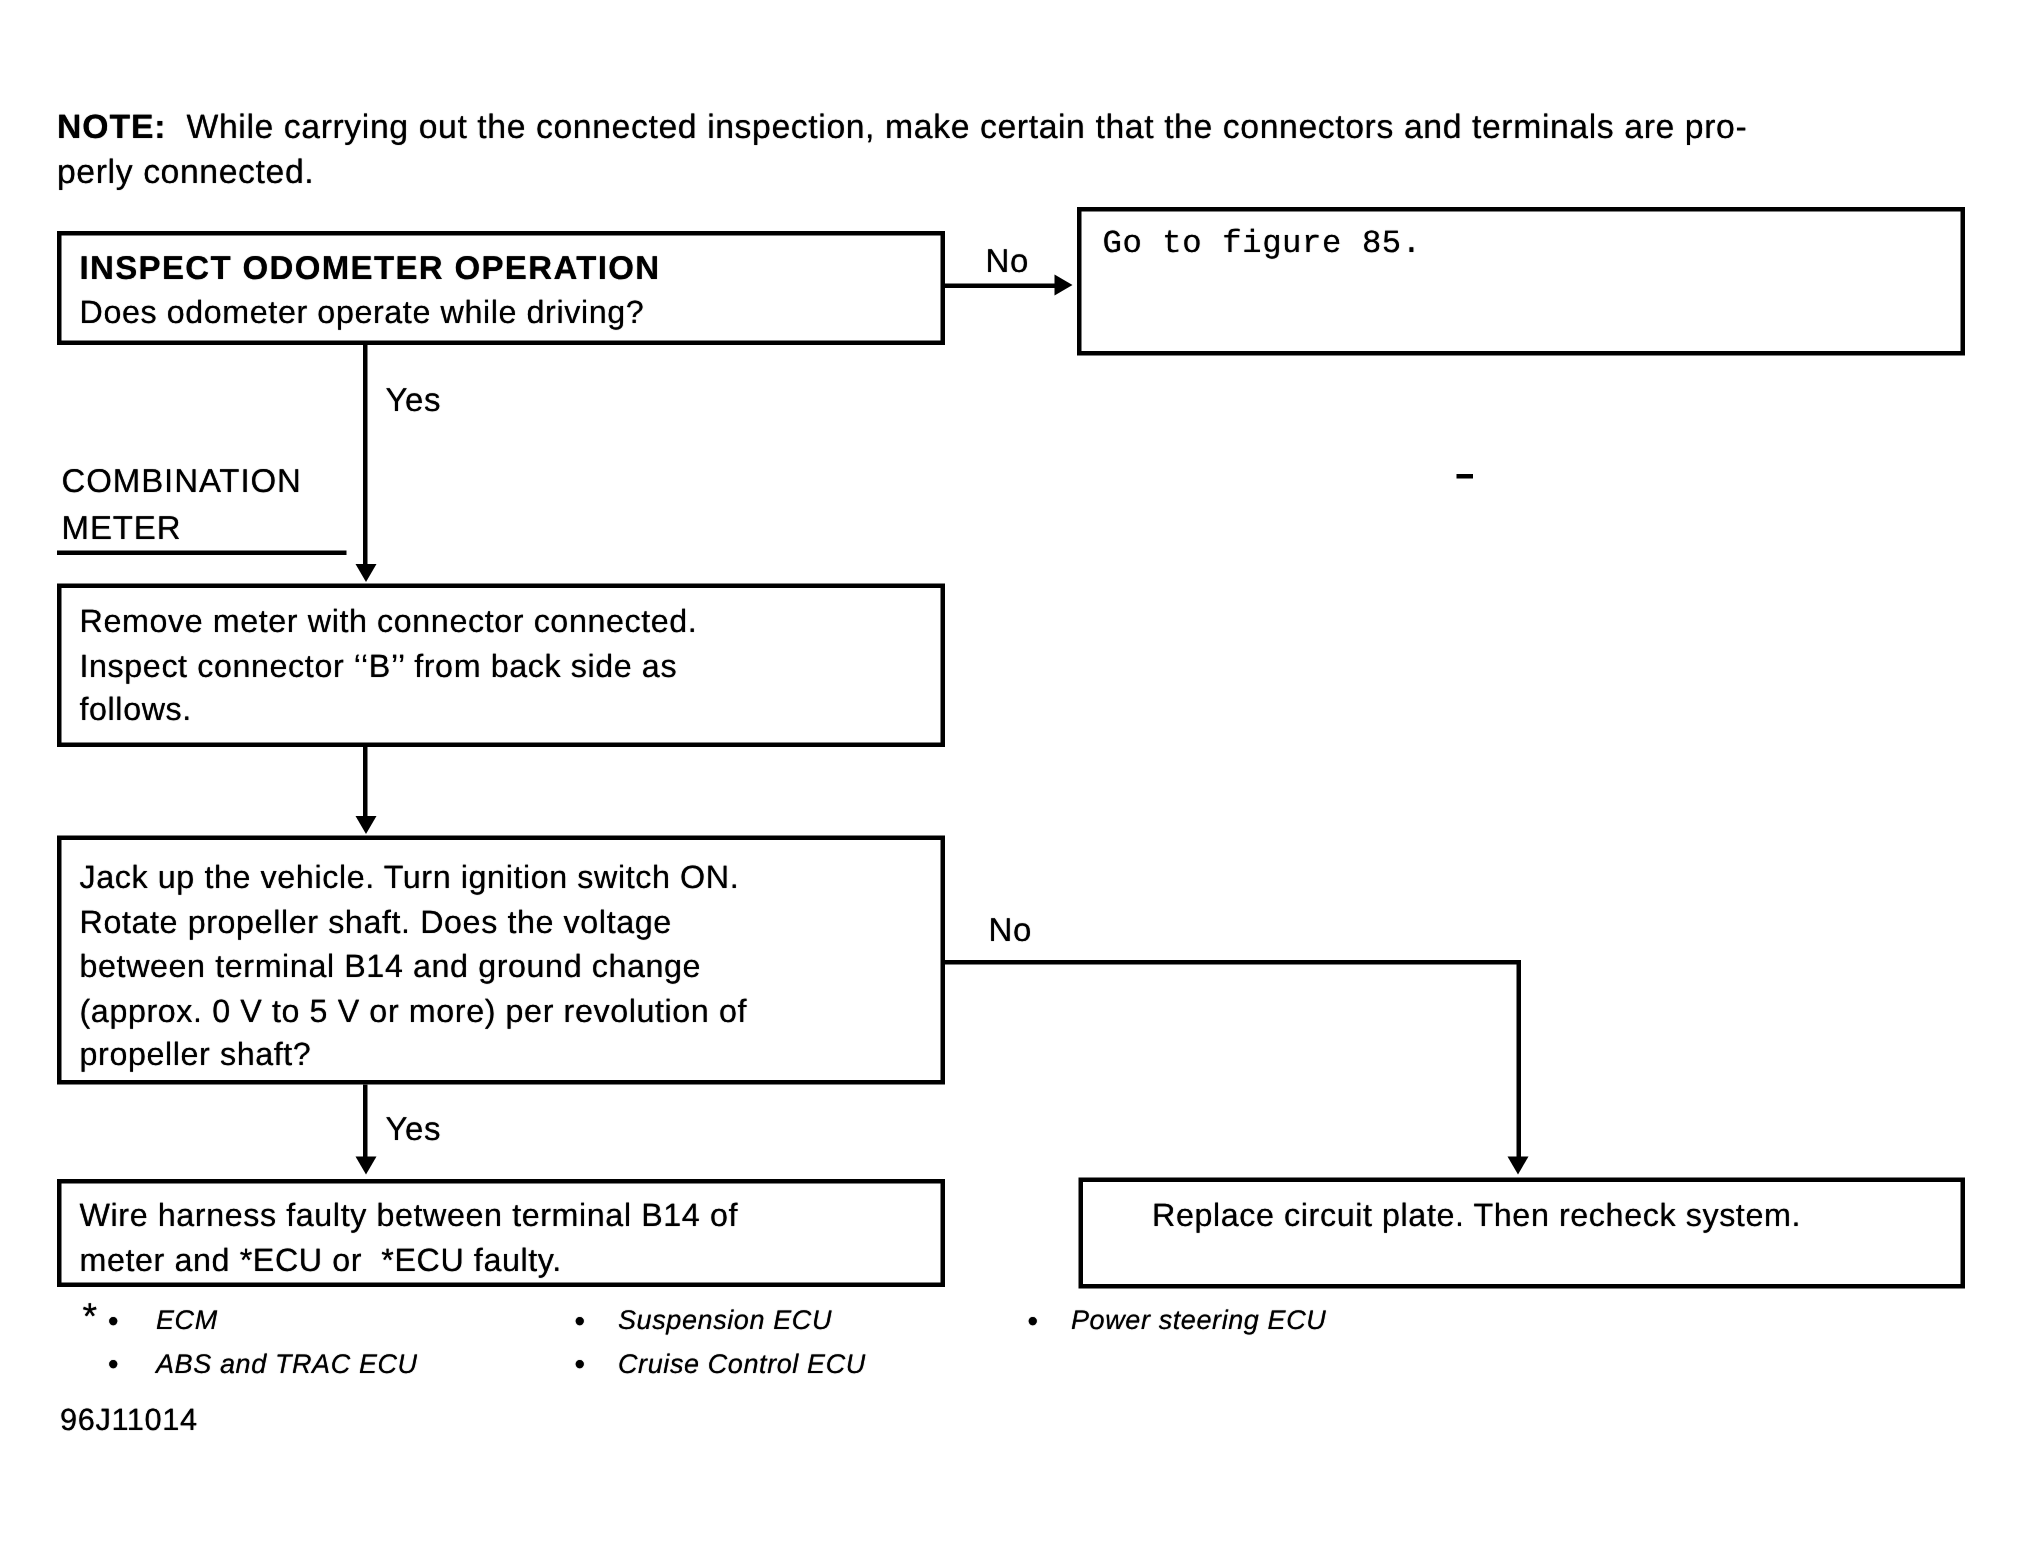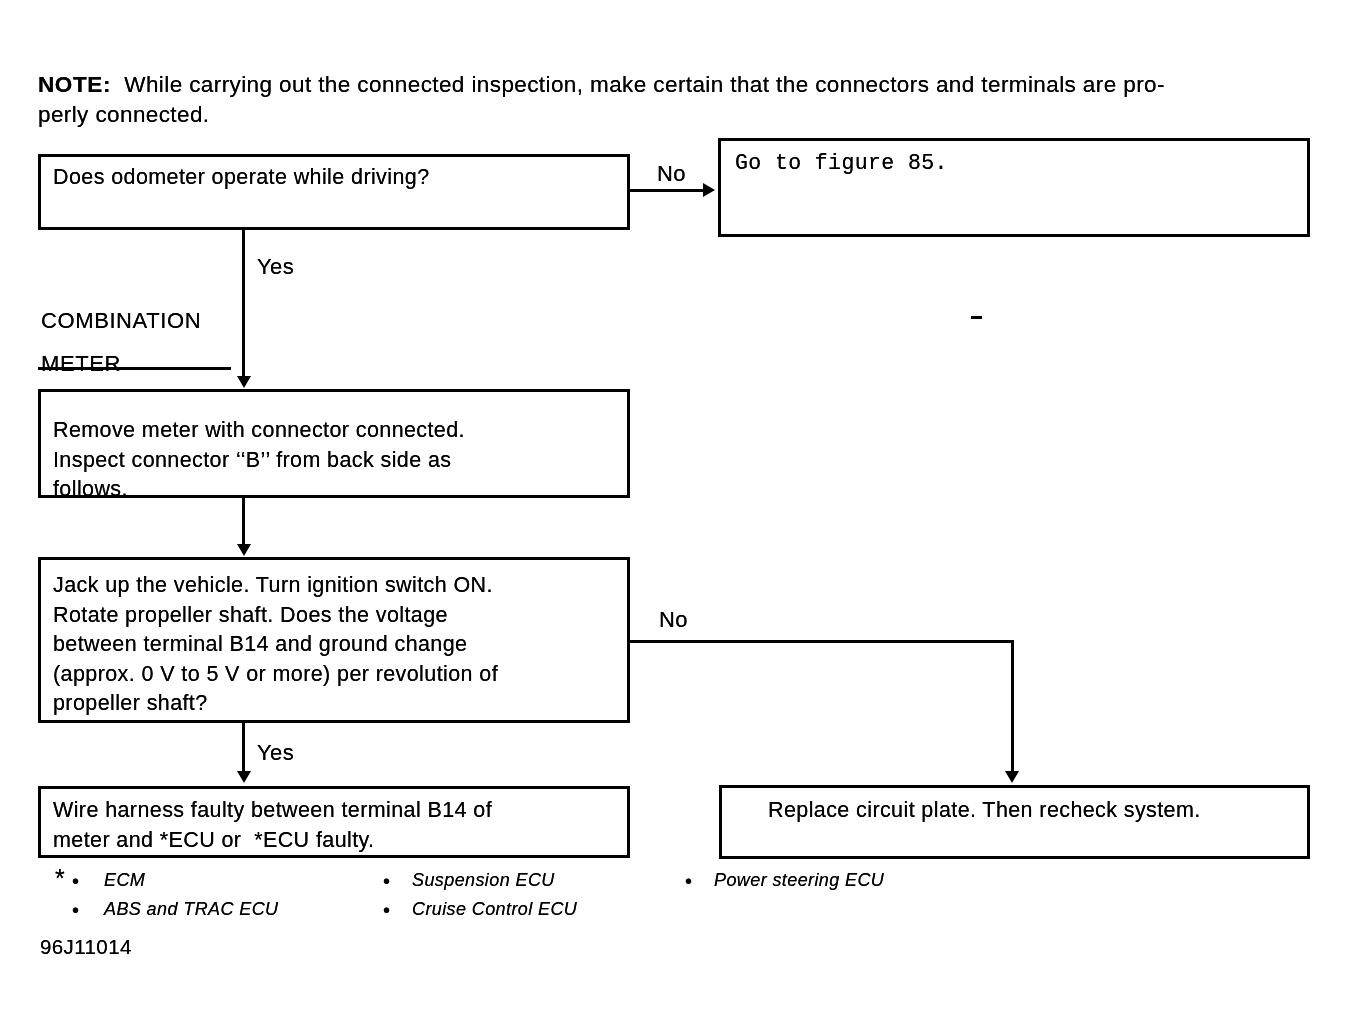--- a/index.html
+++ b/index.html
@@ -100,44 +100,45 @@
 </head>
 <body>
 
 <div class="page">
 
   <div class="note-line" style="top:72px;"><span class="note-label">NOTE:</span><span>  While carrying out the connected inspection, make certain that the connectors and terminals are pro-</span></div>
   <div class="note-line" style="top:102px;">perly connected.</div>
 
   <div class="box" style="left:38px; top:154px; width:592px; height:76px;">
     <div class="box-inner">
+      <div class="box-title">INSPECT ODOMETER OPERATION</div>
       <div class="box-line">Does odometer operate while driving?</div>
     </div>
   </div>
 
   <div class="branch-label" style="left:657px; top:161px;">No</div>
   <div class="line" style="left:630px; top:189px; width:76px; height:3px;"></div>
   <div class="arrow-right" style="left:703px; top:183px;"></div>
 
   <div class="box" style="left:718px; top:138px; width:592px; height:99px;font-family:Liberation Mono, monospace;">
     <div class="box-inner" style="padding:8px 14px;">
       <div class="box-line">Go to figure 85.</div>
     </div>
   </div>
 
   <div class="branch-label" style="left:257px; top:254px;">Yes</div>
   <div class="line" style="left:242px; top:230px; width:3px; height:147px;"></div>
   <div class="arrow-down" style="left:237px; top:376px;"></div>
 
   <div class="side-label" style="left:41px; top:308px;">COMBINATION</div>
-  <div class="side-label" style="left:41px; top:339px;margin-top:12px;">METER</div>
+  <div class="side-label" style="left:41px; top:339px;">METER</div>
   <div class="line" style="left:38px; top:367px; width:193px; height:3px;"></div>
 
   <div class="box" style="left:38px; top:389px; width:592px; height:109px;">
-    <div class="box-inner" style="padding:8px 12px;margin-top:16px;">
+    <div class="box-inner" style="padding:8px 12px;">
       <div class="box-line">Remove meter with connector connected.</div>
       <div class="box-line">Inspect connector ‘‘B’’ from back side as</div>
       <div class="box-line">follows.</div>
     </div>
   </div>
 
   <div class="line" style="left:242px; top:498px; width:3px; height:47px;"></div>
   <div class="arrow-down" style="left:237px; top:544px;"></div>
 
   <div class="box" style="left:38px; top:557px; width:592px; height:166px;">

